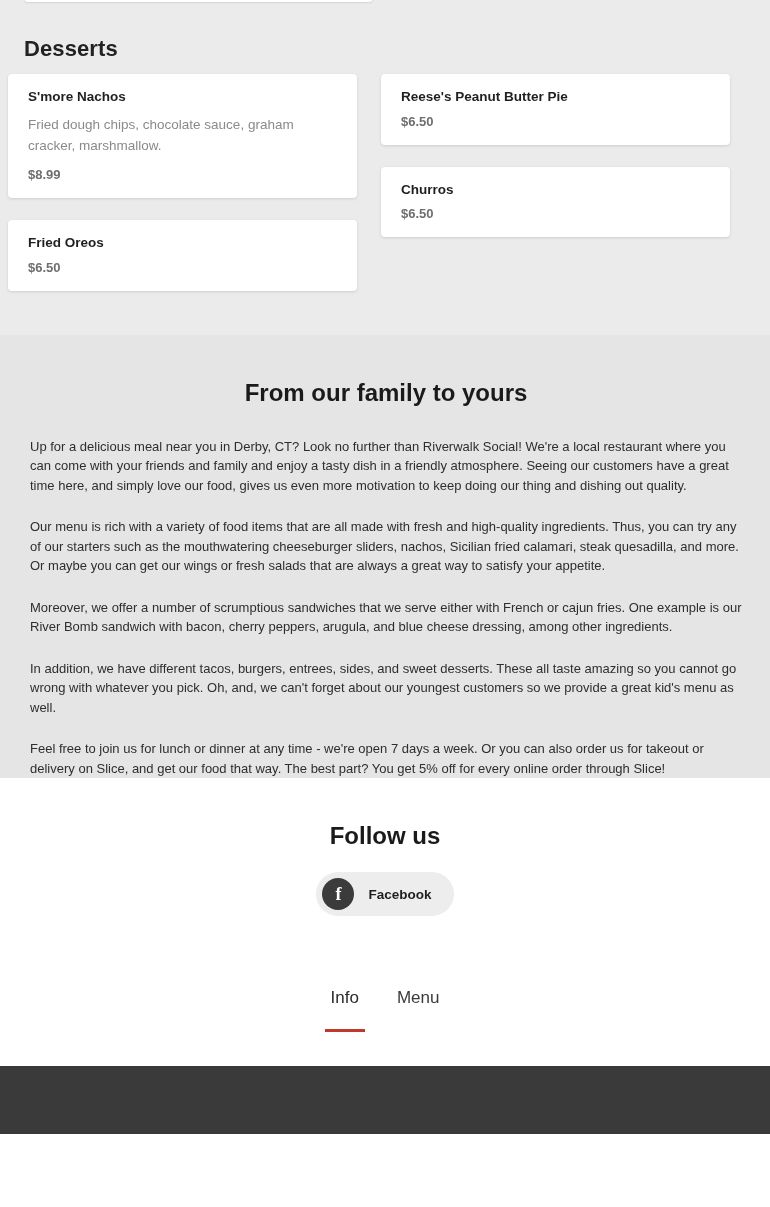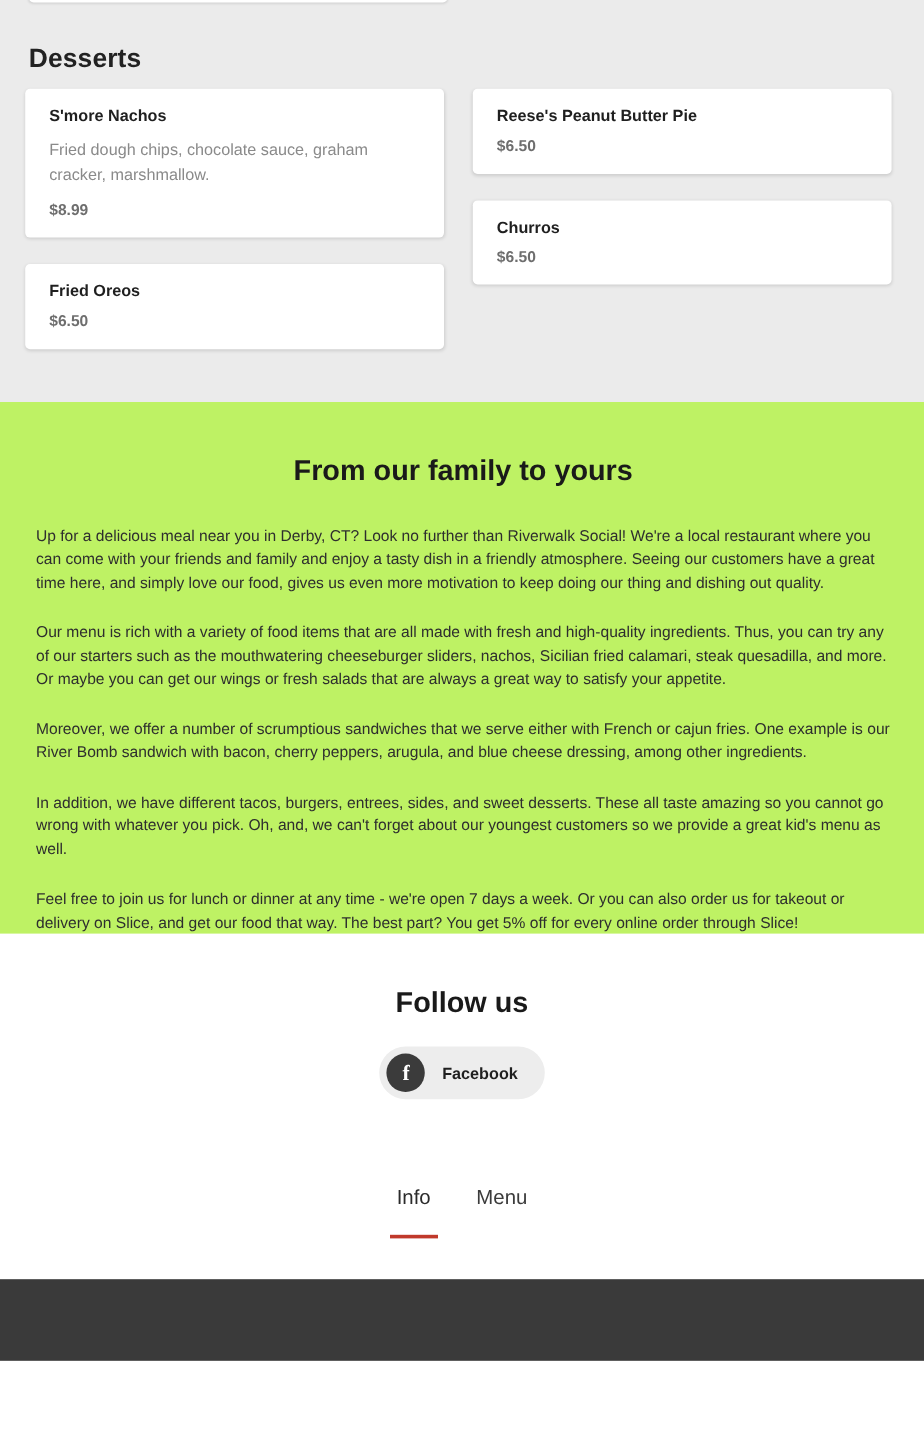--- a/index.html
+++ b/index.html
@@ -36,21 +36,21 @@
     font-size: 22px;
     font-weight: bold;
     color: #222222;
     margin: 0;
     padding: 36px 0 12px 24px;
     letter-spacing: 0.1px;
   }
   .cards-grid {
     display: flex;
     flex-wrap: wrap;
-    padding: 0 21px;
+    padding: 0 8px;
     column-gap: 24px;
   }
   .col {
     width: 349px;
     display: flex;
     flex-direction: column;
   }
   .card {
     background: #ffffff;
     border-radius: 4px;
@@ -73,21 +73,21 @@
   }
   .card-price {
     font-size: 13px;
     font-weight: bold;
     color: #6e6e6e;
     margin: 0;
   }
 
   
   .about {
-    background: #bef264;
+    background: #e5e5e5;
     padding: 44px 28px 0 30px;
   }
   .about h2 {
     text-align: center;
     font-size: 24px;
     font-weight: bold;
     color: #1a1a1a;
     margin: 0 0 30px 0;
   }
   .about p {

